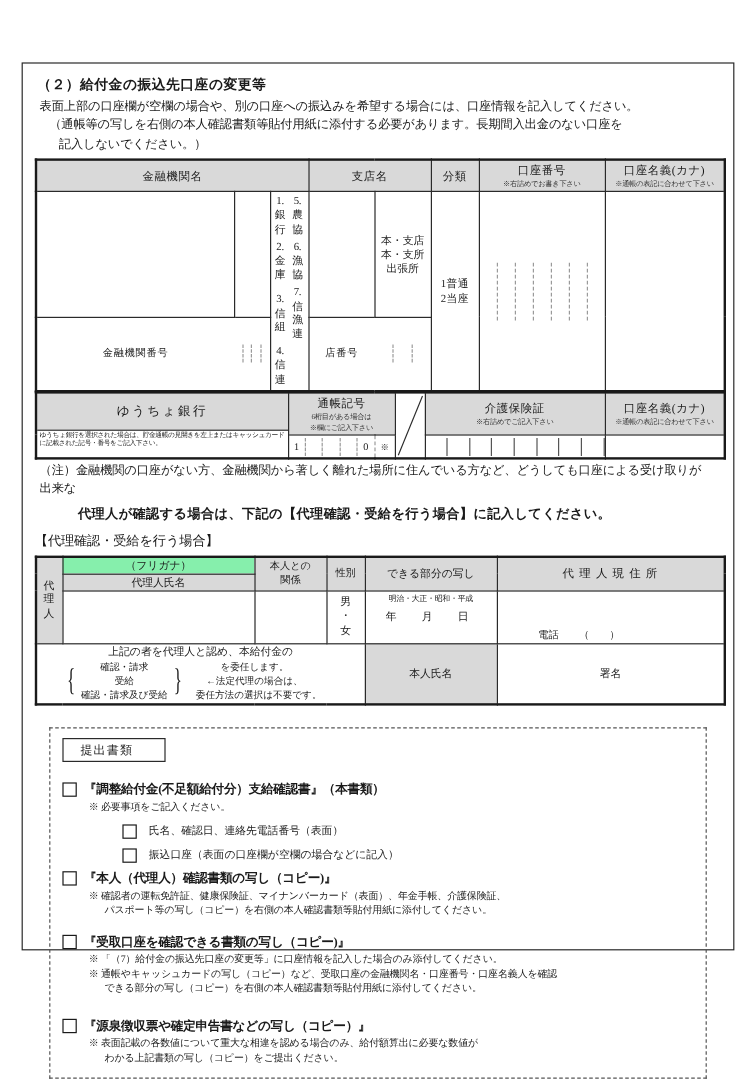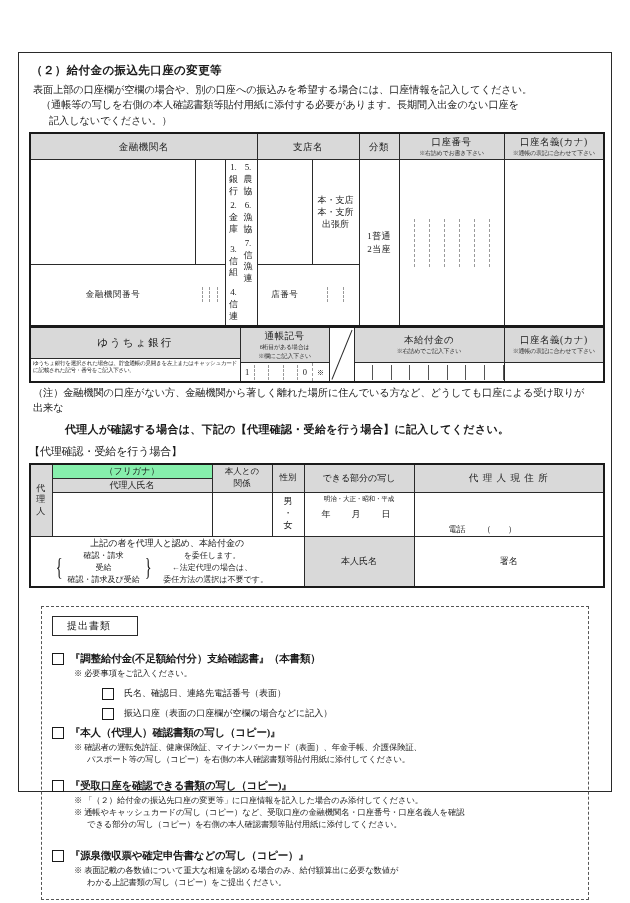--- a/index.html
+++ b/index.html
@@ -294,21 +294,21 @@
         <span class="h-main">通帳記号</span>
         <span class="h-sub" style="white-space:pre-line">6桁目がある場合は
 ※欄にご記入下さい</span>
       </td>
       <td rowspan="2" class="slashbox">
         <svg viewBox="0 0 25 52" preserveAspectRatio="none">
           <line x1="2" y1="50" x2="23" y2="2" stroke="#2a2a2a" stroke-width="1"></line>
         </svg>
       </td>
       <td class="hdr">
-        <span class="h-main">本給付金の</span>
+        <span class="h-main">介護保険証</span>
         <span class="h-sub">※右詰めでご記入下さい</span>
       </td>
       <td class="hdr">
         <span class="h-main">口座名義(カナ)</span>
         <span class="h-sub">※通帳の表記に合わせて下さい</span>
       </td>
     </tr>
     <tr style="height:20px">
       <td style="padding:0;border-right:none">
         <div class="cells">
@@ -448,21 +448,21 @@
       <span class="hang">※ 確認者の運転免許証、健康保険証、マイナンバーカード（表面）、年金手帳、介護保険証、</span>
       <span class="cont">パスポート等の写し（コピー）を右側の本人確認書類等貼付用紙に添付してください。</span>
     </div>
 
     
     <div class="chk-row" style="margin-top:13px">
       <div class="chk"></div>
       <div class="chk-title">『受取口座を確認できる書類の写し（コピー)』</div>
     </div>
     <div class="note">
-      <span class="hang">※ 「（２）給付金の振込先口座の変更等」に口座情報を記入した場合のみ添付してください。</span>
+      <span class="hang">※ 「（7）給付金の振込先口座の変更等」に口座情報を記入した場合のみ添付してください。</span>
       <span class="hang">※ 通帳やキャッシュカードの写し（コピー）など、受取口座の金融機関名・口座番号・口座名義人を確認</span>
       <span class="cont">できる部分の写し（コピー）を右側の本人確認書類等貼付用紙に添付してください。</span>
     </div>
 
     
     <div class="chk-row" style="margin-top:18px">
       <div class="chk"></div>
       <div class="chk-title">『源泉徴収票や確定申告書などの写し（コピー）』</div>
     </div>
     <div class="note">

